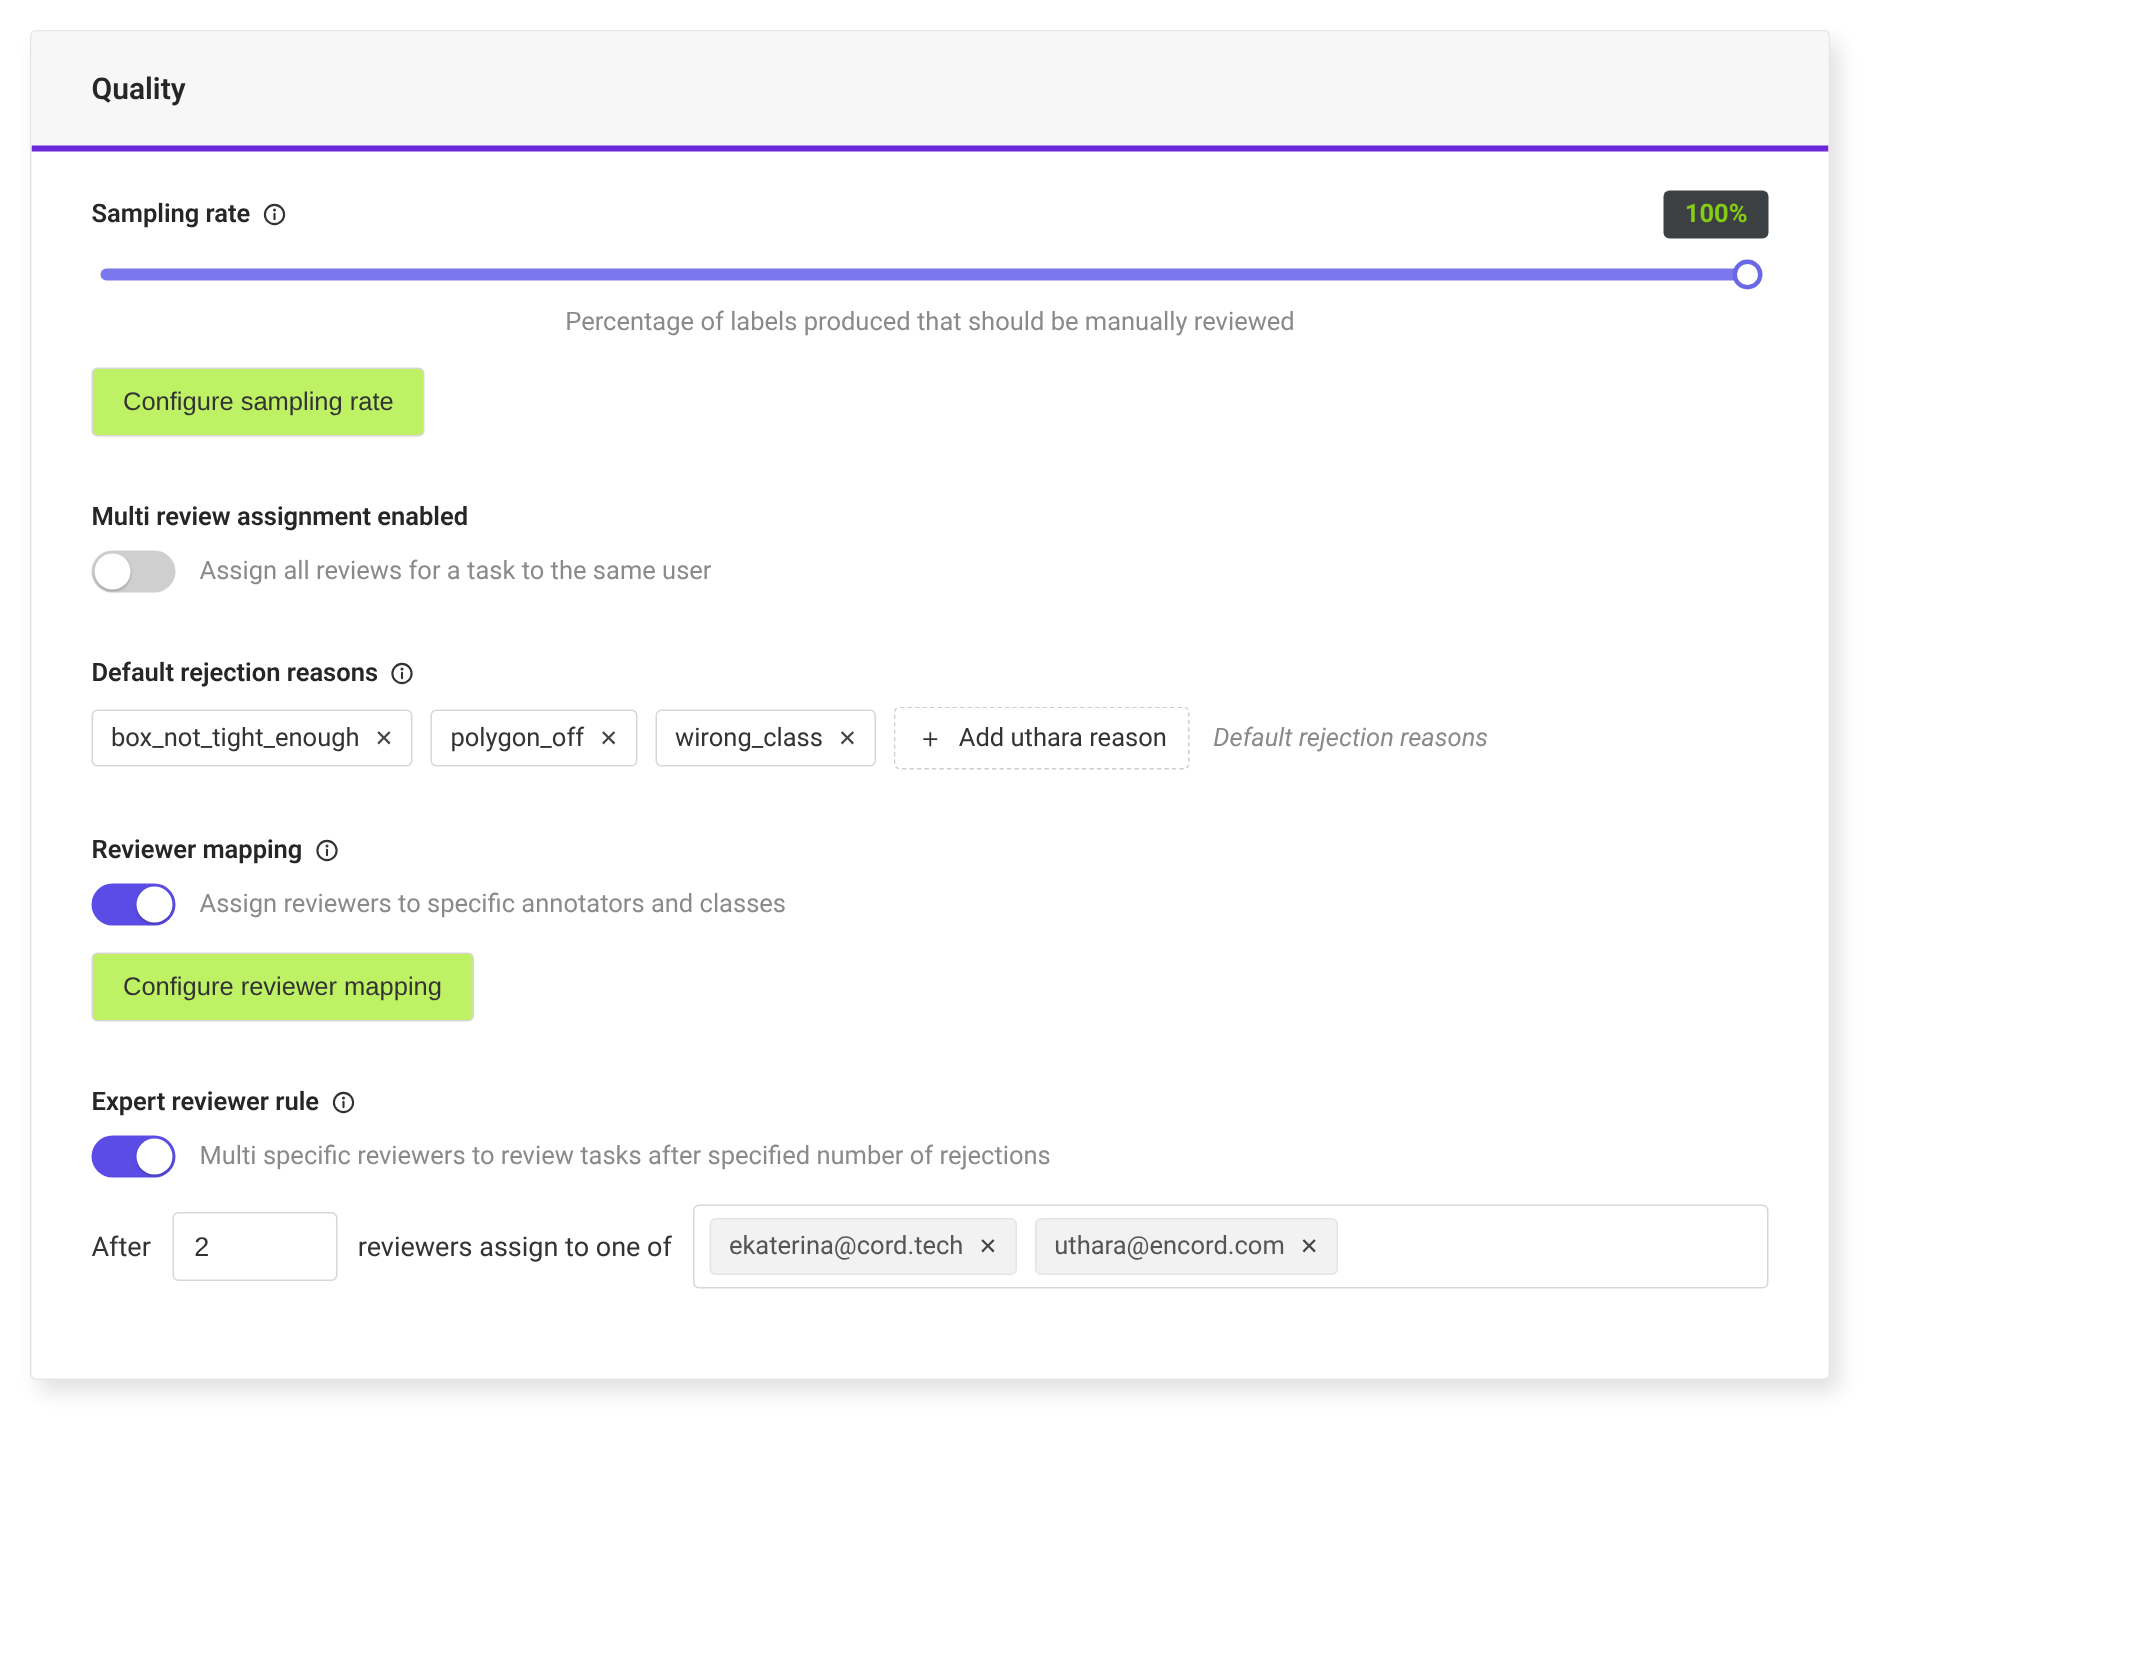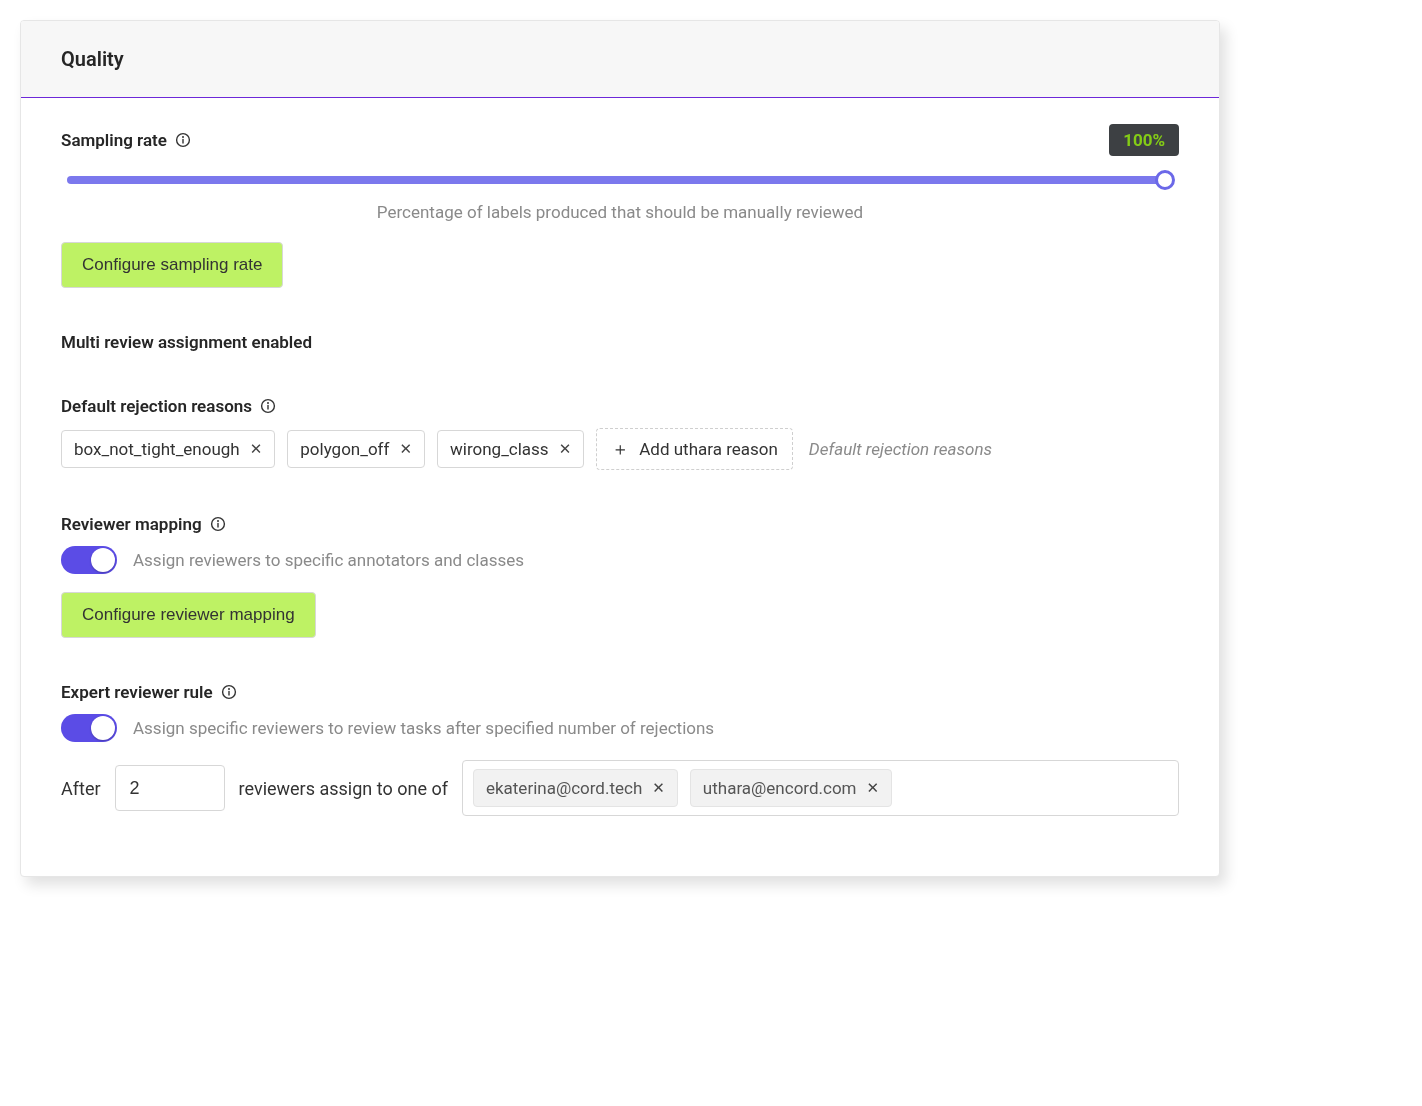--- a/index.html
+++ b/index.html
@@ -12,21 +12,21 @@
   .panel {
     width: 1200px;
     border: 1px solid #e6e6e6;
     border-radius: 4px;
     box-shadow: 6px 8px 14px rgba(0,0,0,0.12);
     background: #fff;
     overflow: hidden;
   }
   .panel-header {
     background: #f7f7f7;
-    border-bottom: 1px solid #6d28d9;
+    border-bottom: 4px solid #6d28d9;
     padding: 26px 40px;
     font-size: 20px;
     font-weight: 600;
     color: #262626;
   }
   .panel-body { padding: 26px 40px 40px 40px; }
   .section { margin-bottom: 44px; }
   .section:last-child { margin-bottom: 20px; }
   .row-heading {
     display: flex;
@@ -154,20 +154,26 @@
         </div>
       </div>
       <div class="help-text">Percentage of labels produced that should be manually reviewed</div>
       <button class="btn">Configure sampling rate</button>
     </div>
 
     <div class="section">
       <div class="row-heading">
         <span class="heading-label">Multi review assignment enabled</span>
       </div>
+      <div class="toggle-row">
+        <div class="toggle off">
+            <div class="knob"></div>
+          </div>
+        <span class="toggle-desc">Assign all reviews for a task to the same user</span>
+      </div>
     </div>
 
     <div class="section">
       <div class="row-heading">
         <span class="heading-label">Default rejection reasons</span>
         <span class="info-icon">
           <svg viewBox="0 0 16 16" fill="none">
               <circle cx="8" cy="8" r="6.4" stroke="#333" stroke-width="1.4"></circle>
               <circle cx="8" cy="5" r="1" fill="#333"></circle>
               <rect x="7.3" y="6.8" width="1.4" height="5" rx="0.7" fill="#333"></rect>
@@ -223,21 +229,21 @@
               <circle cx="8" cy="8" r="6.4" stroke="#333" stroke-width="1.4"></circle>
               <circle cx="8" cy="5" r="1" fill="#333"></circle>
               <rect x="7.3" y="6.8" width="1.4" height="5" rx="0.7" fill="#333"></rect>
             </svg>
         </span>
       </div>
       <div class="toggle-row">
         <div class="toggle on">
             <div class="knob"></div>
           </div>
-        <span class="toggle-desc">Assign specific reviewers to review tasks after specified number of rejections</span>
+        <span class="toggle-desc">Multi specific reviewers to review tasks after specified number of rejections</span>
       </div>
       <div class="expert-row">
         <span class="expert-text">After</span>
         <input class="num-input" value="2" style="">
         <span class="expert-text">reviewers assign to one of</span>
         <div class="assignees-box">
           <span class="chip gray">
             <span>ekaterina@cord.tech</span>
             <span class="x">✕</span>
           </span>

